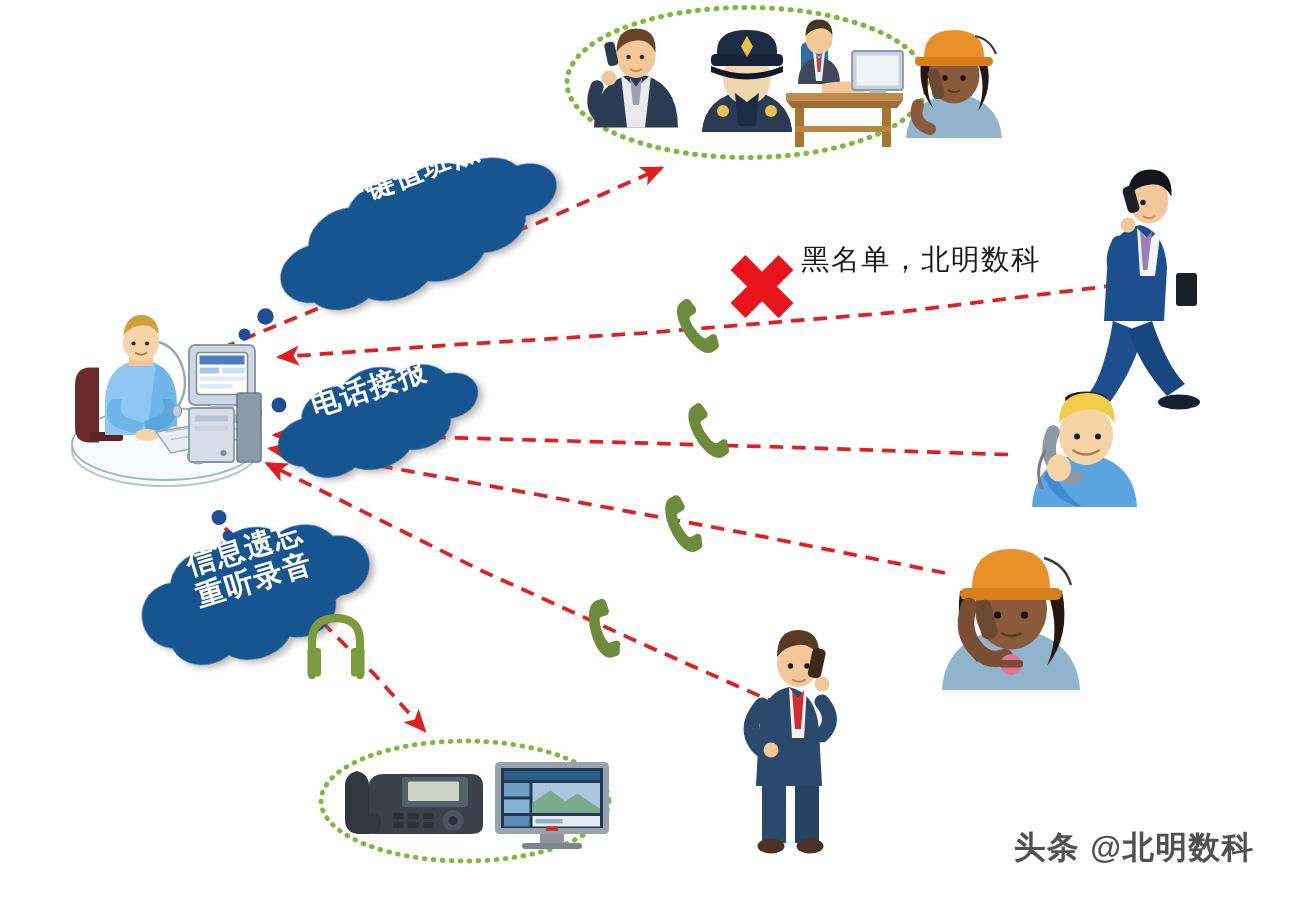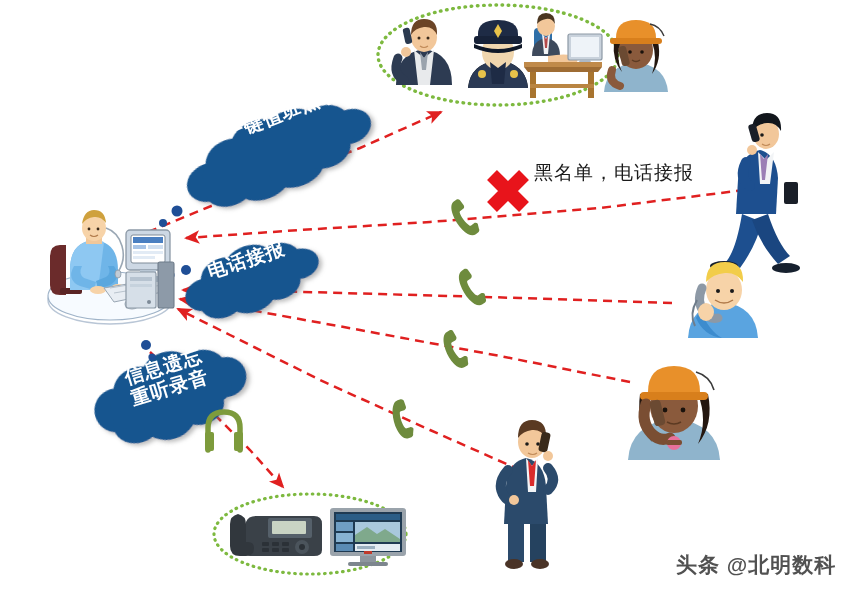--- a/index.html
+++ b/index.html
@@ -391,16 +391,16 @@
 
   <div class="txt bubble-label" id="bubble1-label">一键值班点名</div>
 
   <div class="txt bubble-label" id="bubble2-label">电话接报</div>
 
   <div class="txt bubble-label" id="bubble3-label">
     <div>信息遗忘</div>
     <div>重听录音</div>
   </div>
 
-  <div class="txt" id="blacklist-text">黑名单，电话接报</div>
+  <div class="txt" id="blacklist-text">黑名单，北明数科</div>
 
   <div class="txt" id="watermark">头条 @北明数科</div>
 </div>
 
 </body></html>

